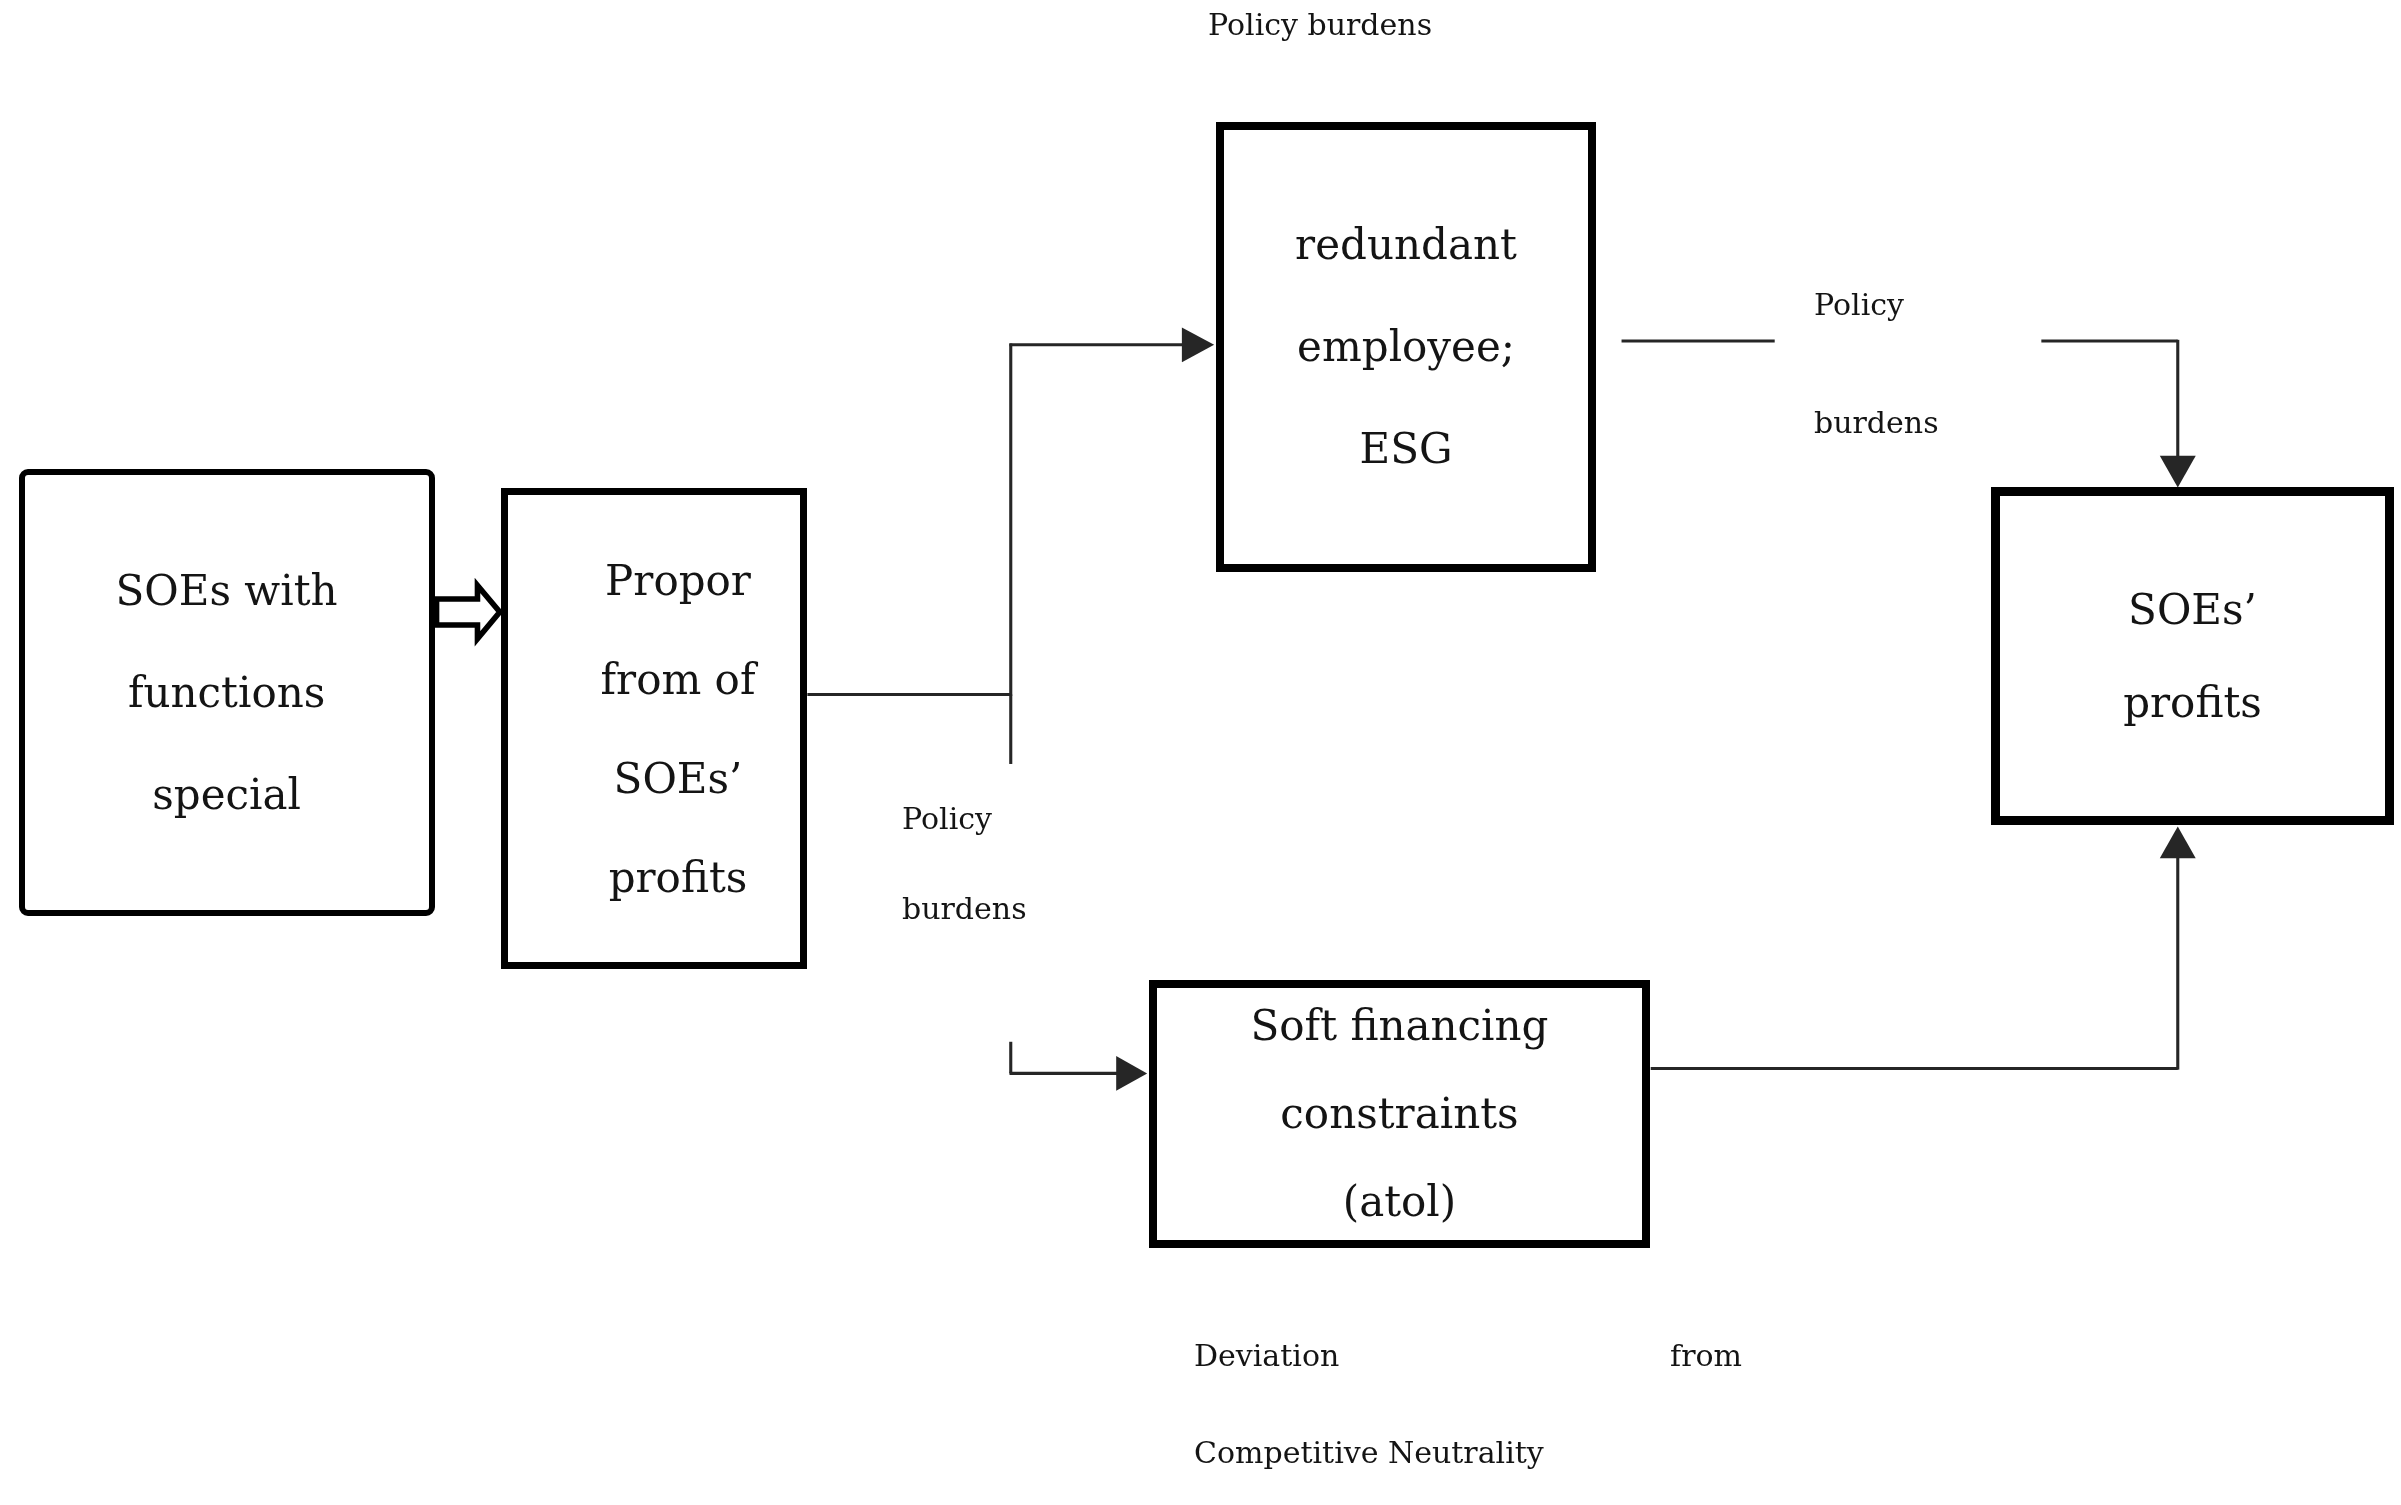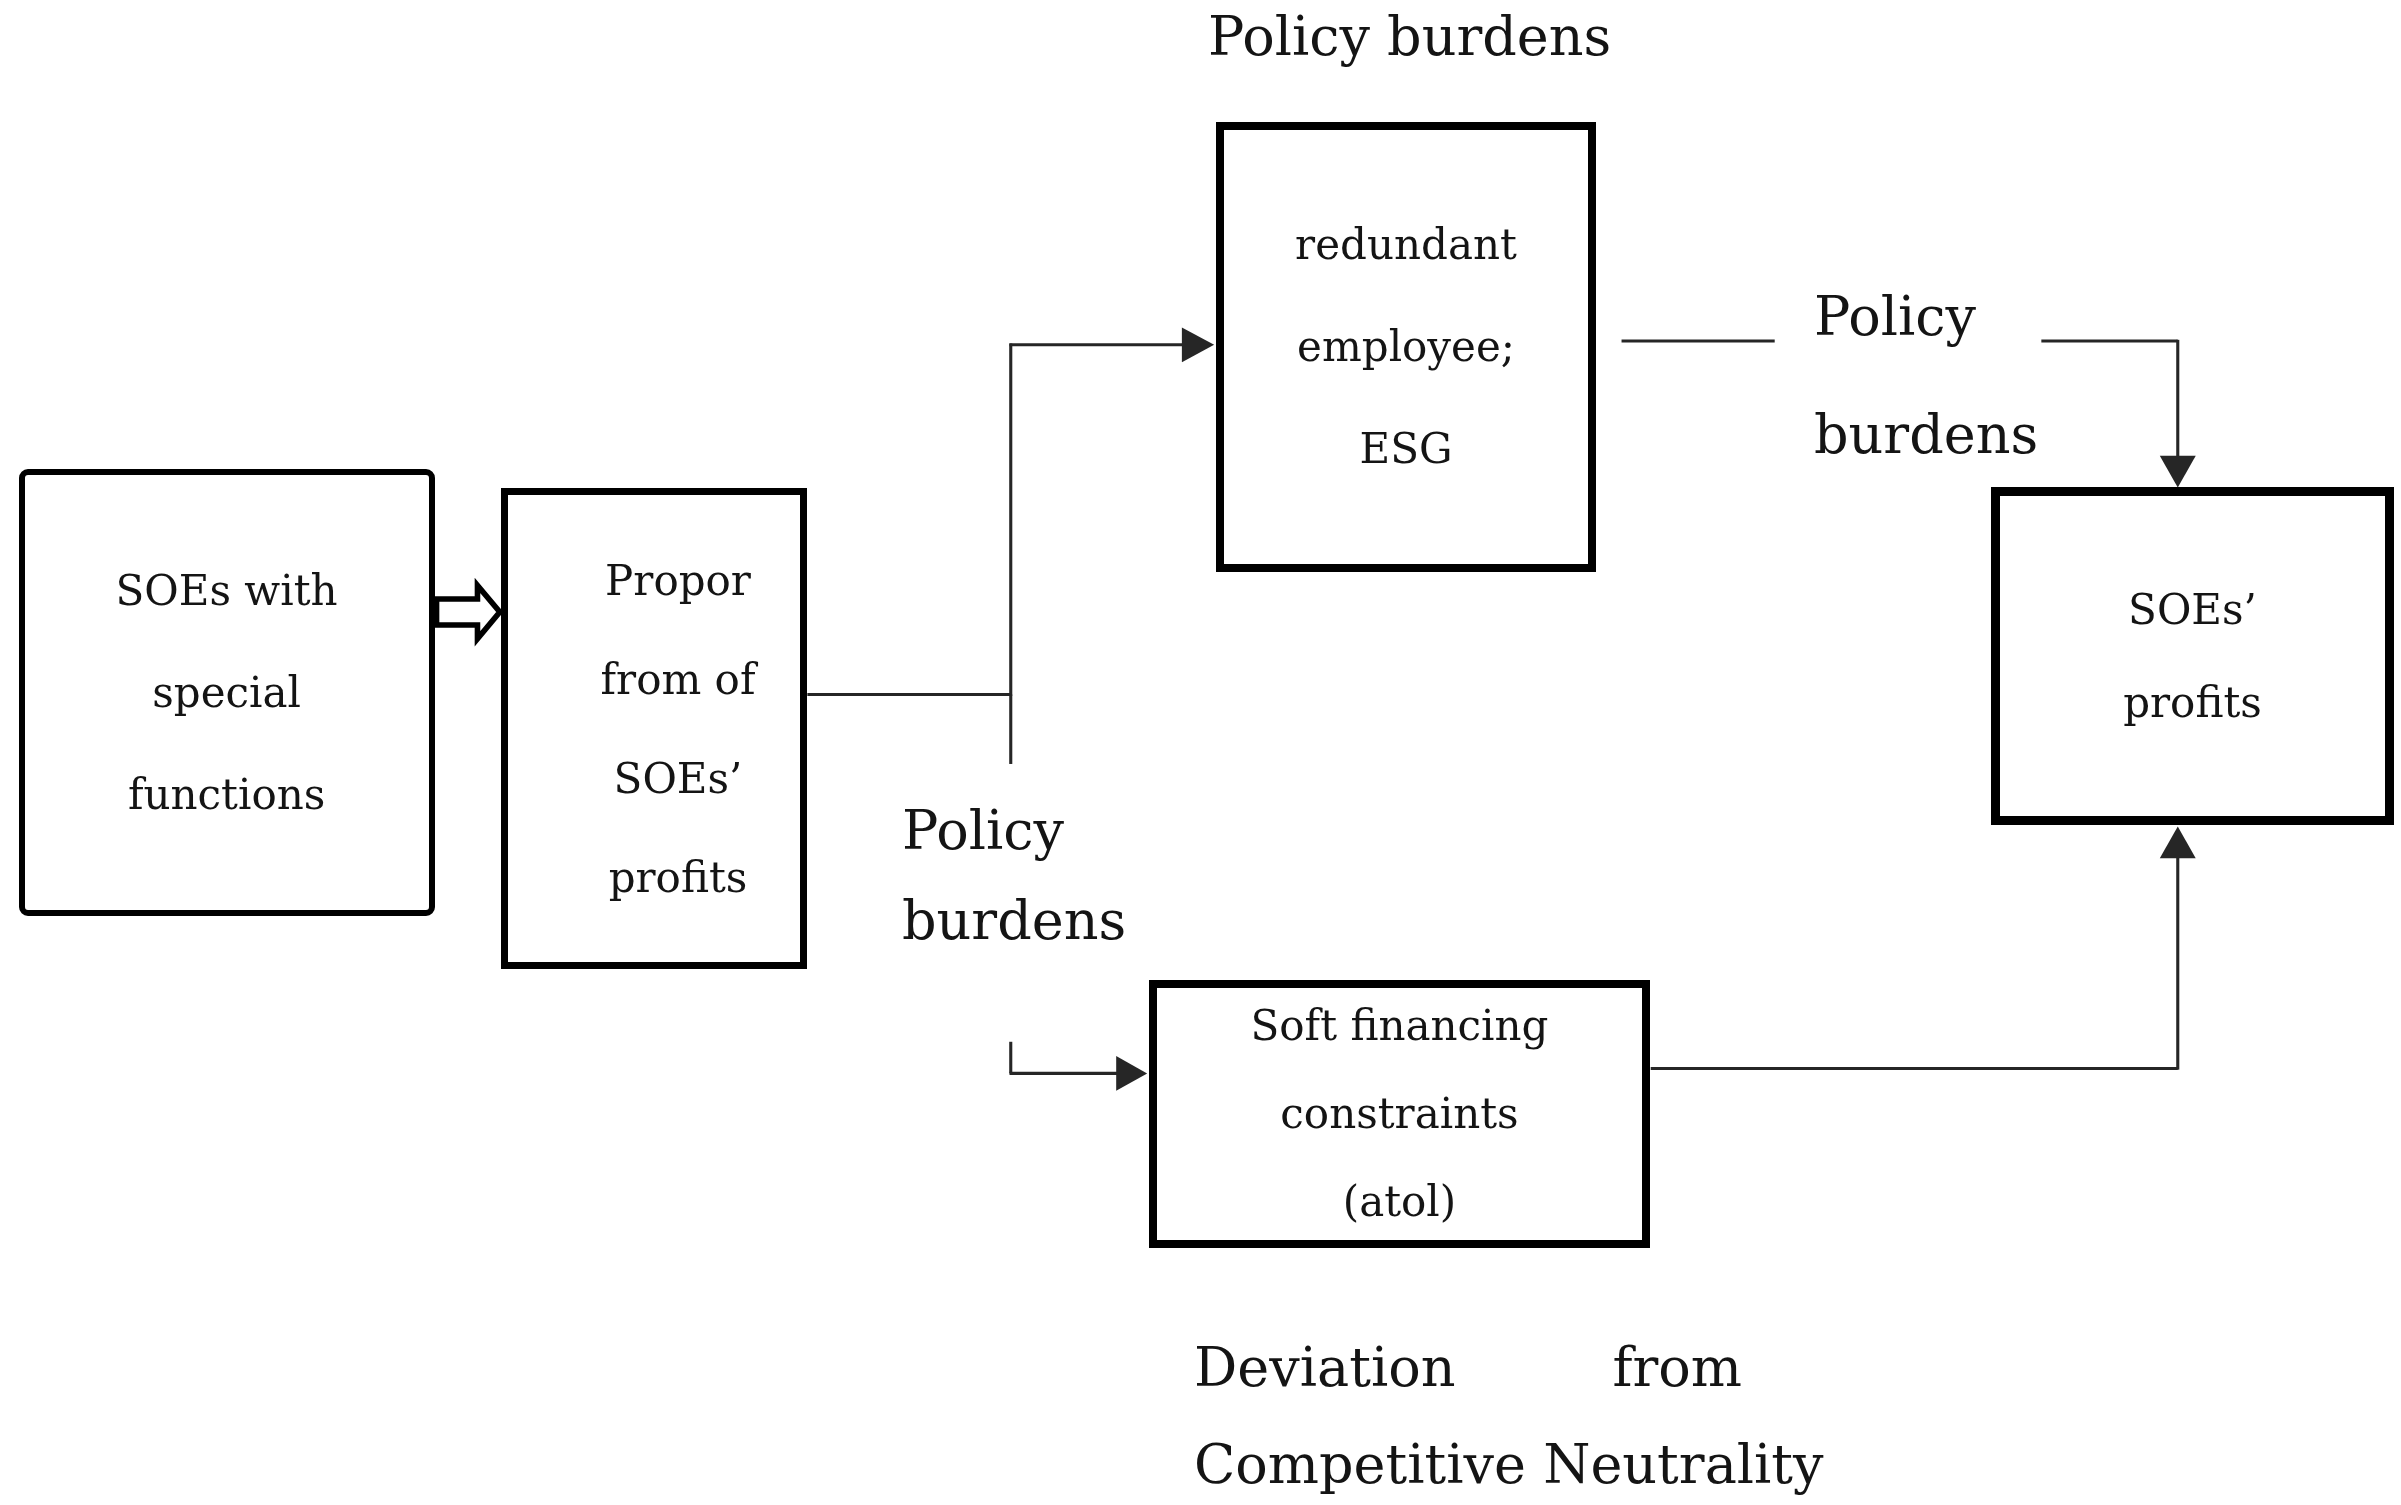--- a/index.html
+++ b/index.html
@@ -76,21 +76,21 @@
   .node-soft .tline { line-height: 88px; }
 
   .node-profits {
     left: 1991px; top: 487px; width: 403px; height: 338px;
     border-width: 9.3px;
   }
   .node-profits .tline { line-height: 93px; }
 
   .float-label {
     position: absolute;
-    font-size: 54px;
+    font-size: 30px;
     line-height: 1;
     white-space: nowrap;
   }
   .lbl-top        { left: 1208px; top: 10px; }
   .lbl-mid-1      { left: 902px; top: 804px; }
   .lbl-mid-2      { left: 902px; top: 894px; }
   .lbl-right-1    { left: 1814px; top: 290px; }
   .lbl-right-2    { left: 1814px; top: 408px; }
   .lbl-dev-line1  {
     left: 1194px; top: 1341px; width: 548px;
@@ -127,22 +127,22 @@
     <line class="connector" x1="3512" y1="548" x2="3512" y2="737"></line>
     <polygon class="arrowhead" points="3483,735 3541,735 3512,786"></polygon>
 
     <line class="connector" x1="2662" y1="1723" x2="3512" y2="1723"></line>
     <line class="connector" x1="3512" y1="1725" x2="3512" y2="1382"></line>
     <polygon class="arrowhead" points="3483,1384 3541,1384 3512,1333"></polygon>
   </svg>
 
   <div class="node node-rounded">
     <div class="tline">SOEs with</div>
+    <div class="tline">functions</div>
     <div class="tline">special</div>
-    <div class="tline">functions</div>
   </div>
 
   <div class="node node-proportion">
     <div class="tline">Propor</div>
     <div class="tline">from of</div>
     <div class="tline">SOEs’</div>
     <div class="tline">profits</div>
   </div>
 
   <div class="node node-redundant">

